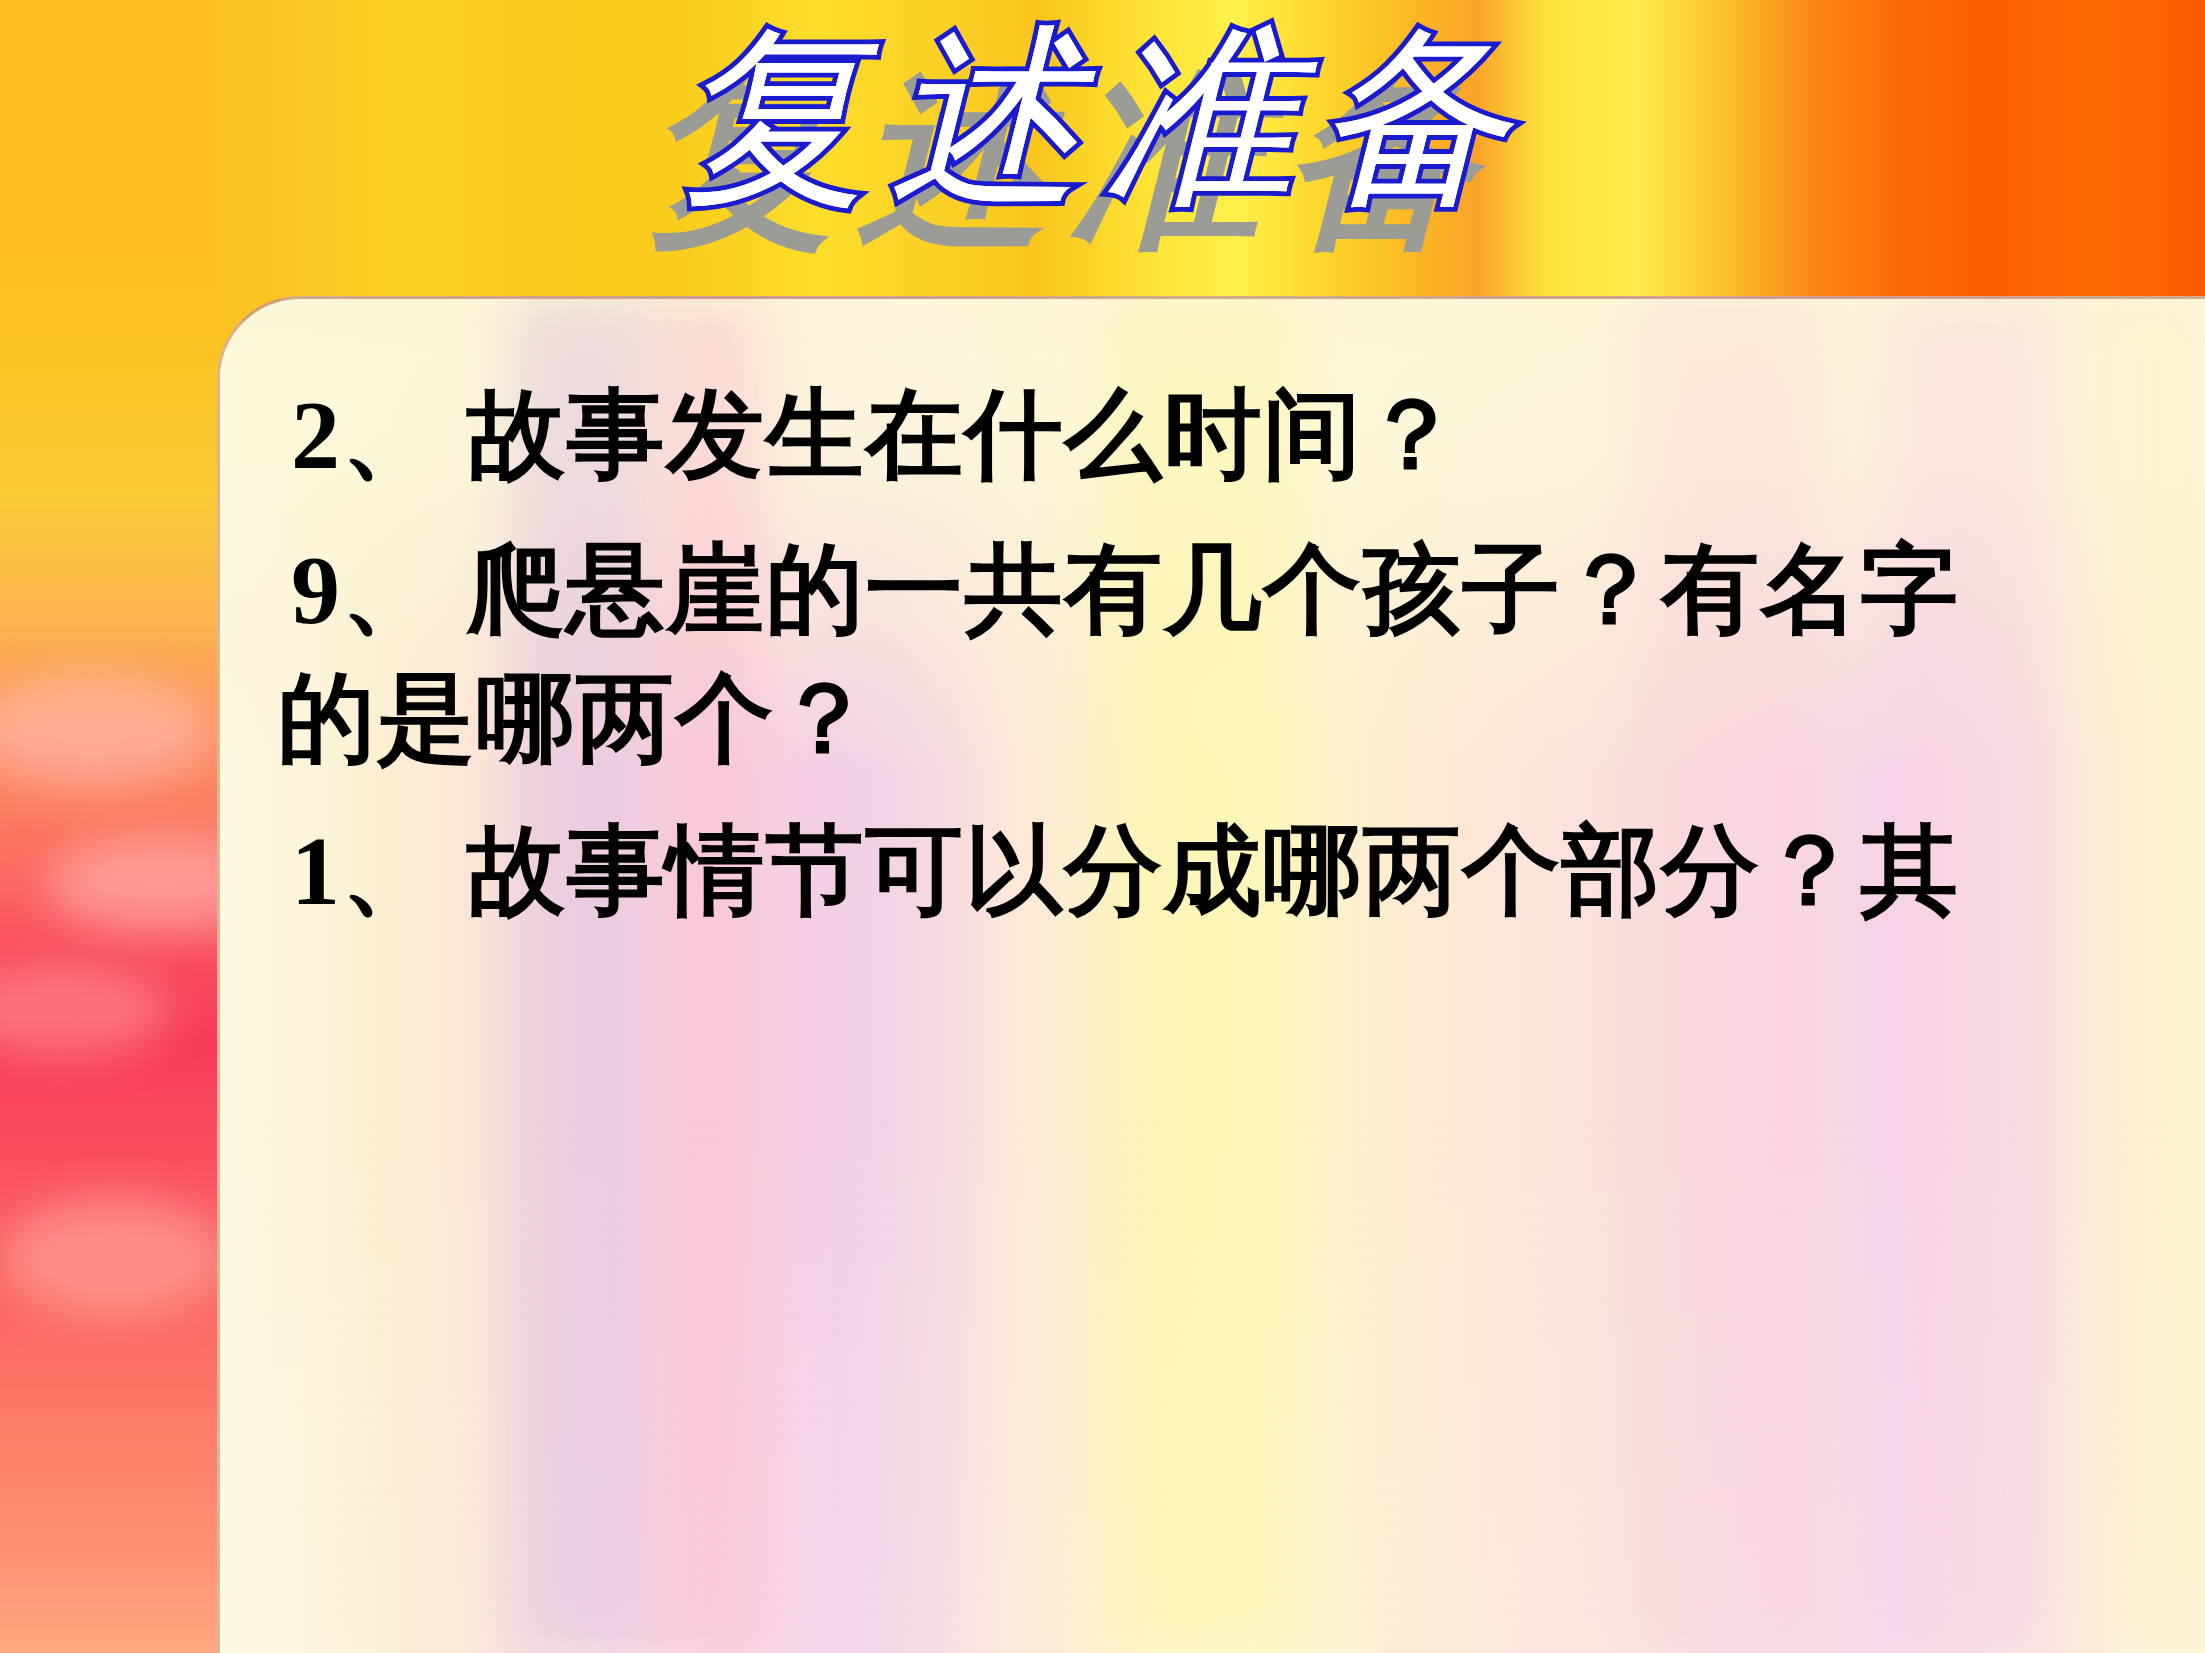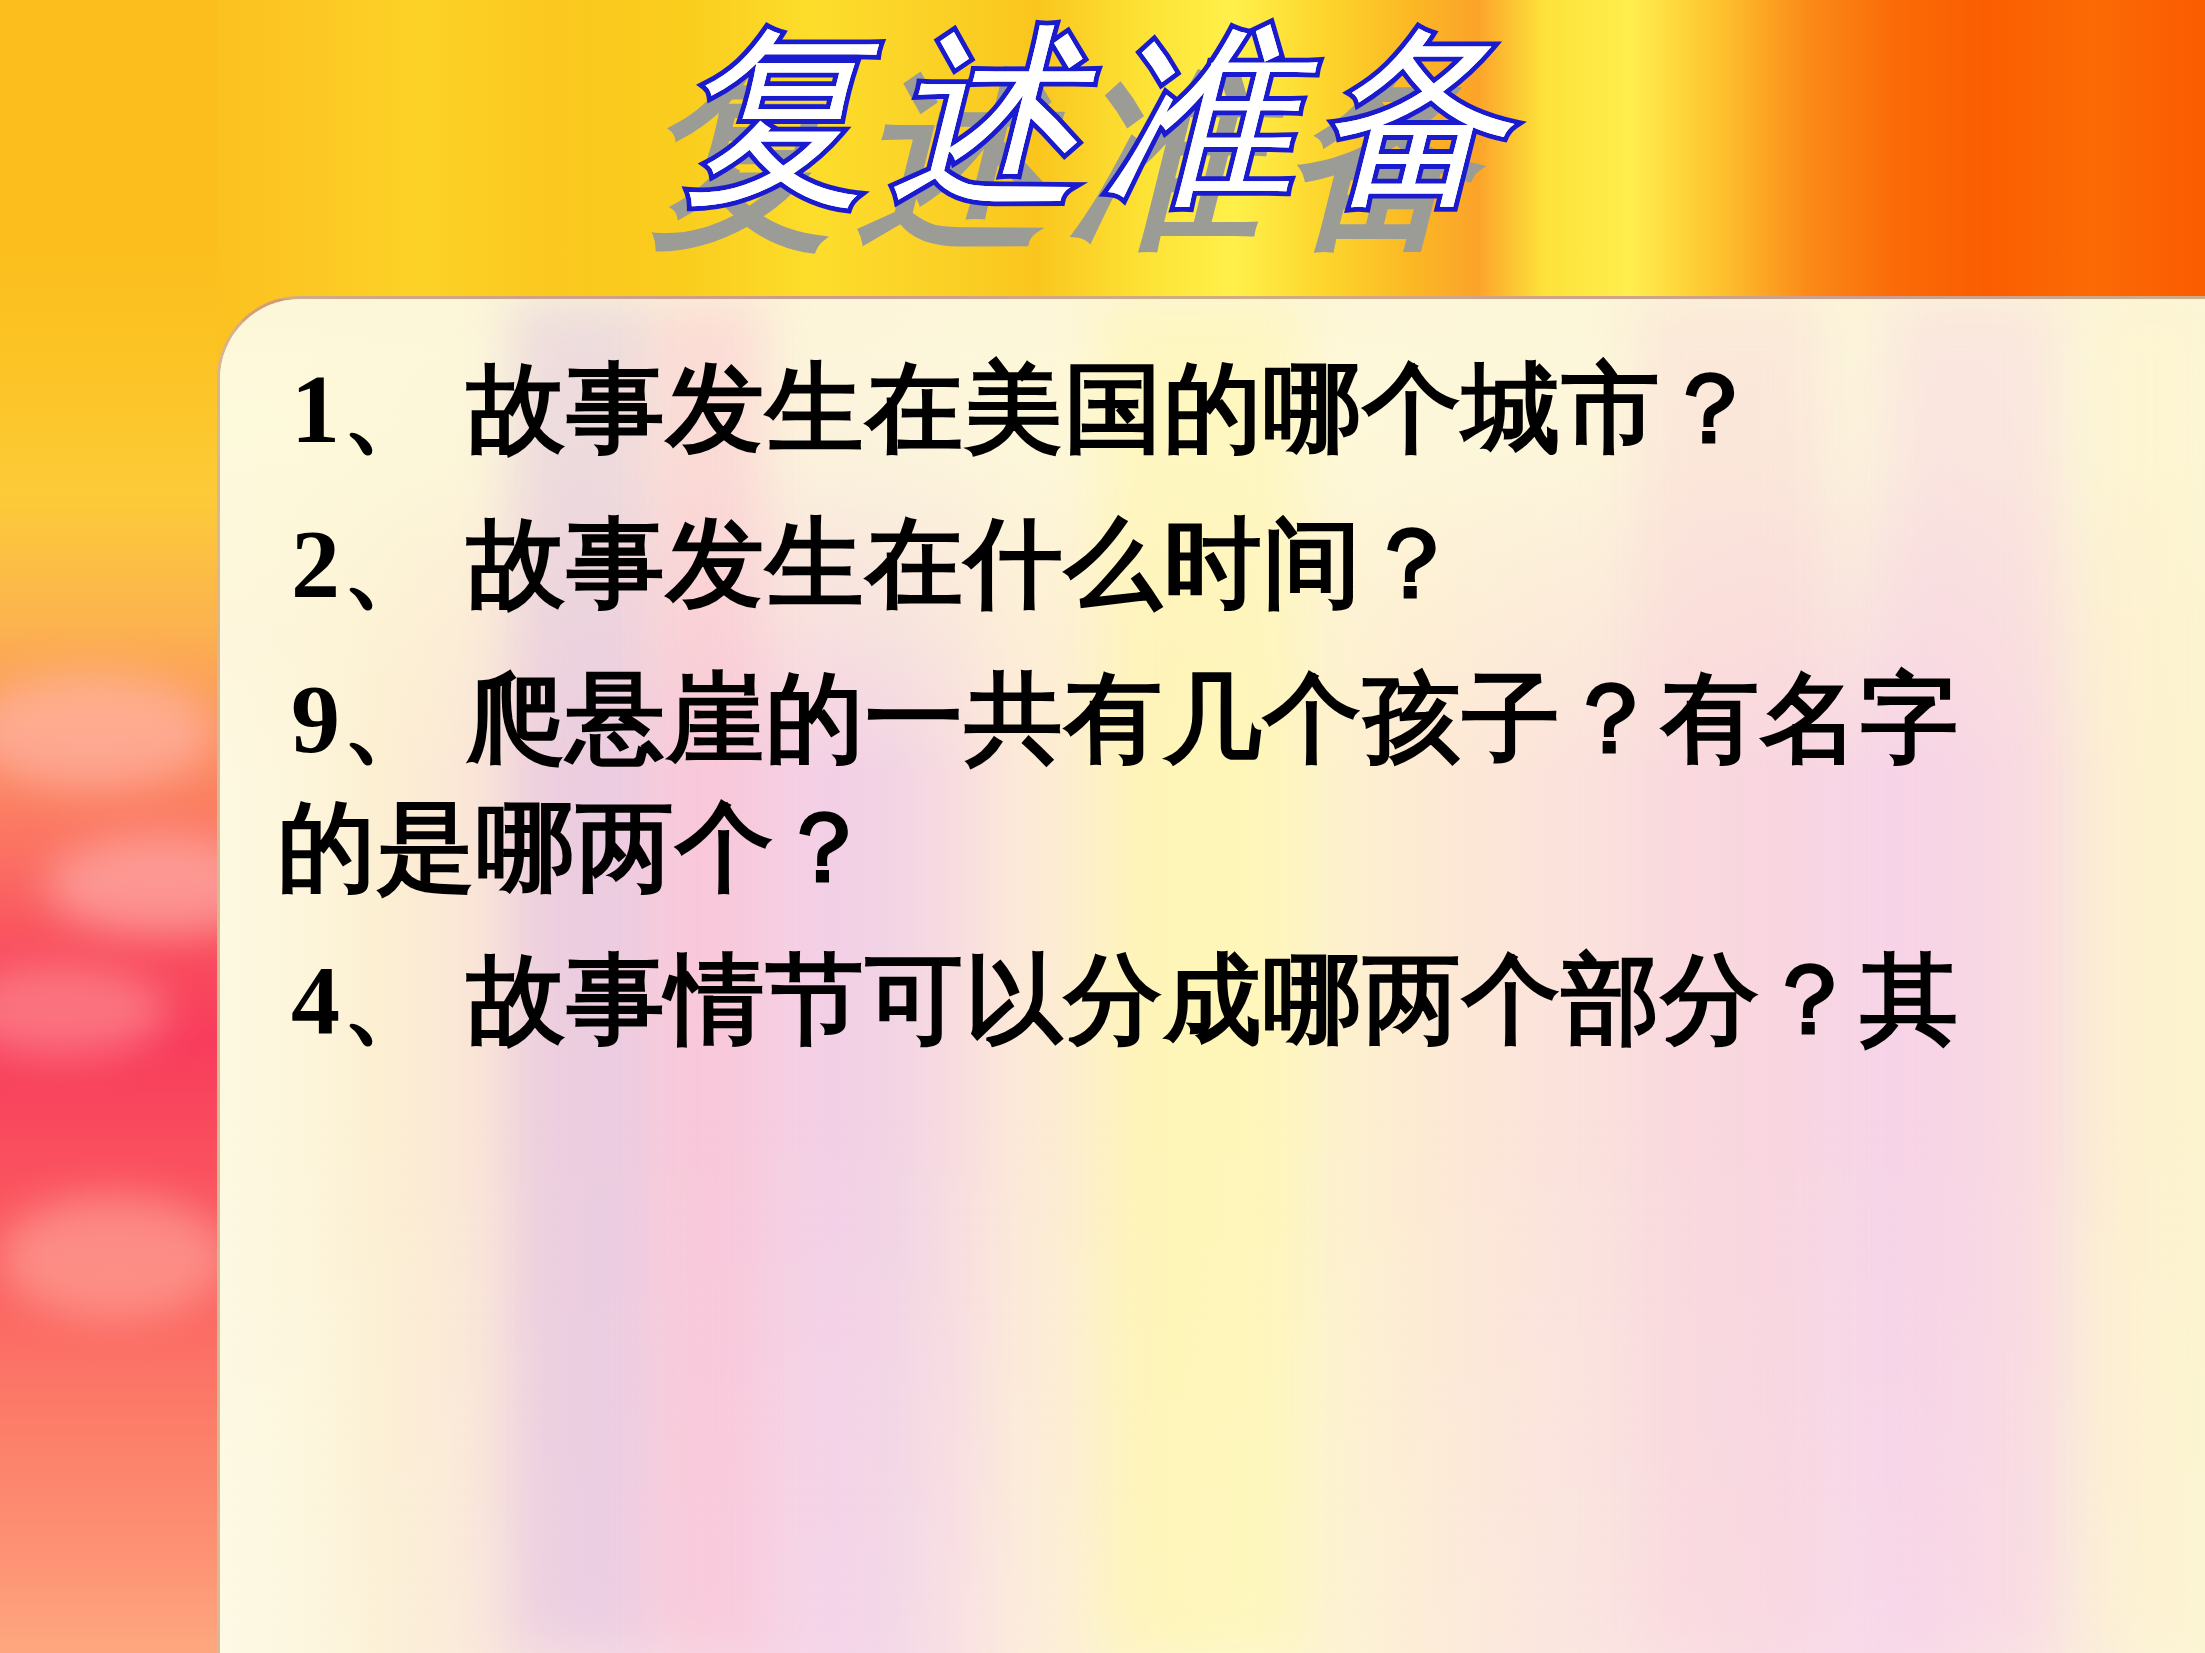--- a/index.html
+++ b/index.html
@@ -235,28 +235,27 @@
     <div class="band" style="left:291px;  width:138px; background:rgba(215,180,225,0.40);"></div>
     <div class="band" style="left:429px;  width:115px; background:rgba(250,180,205,0.38);"></div>
     <div class="band" style="left:881px; width:199px; background:rgba(255,245,165,0.45);"></div>
     <div class="band" style="left:1417px; width:184px; background:rgba(250,205,215,0.35);"></div>
     <div class="band" style="left:1669px; width:168px; background:rgba(245,200,228,0.35);"></div>
     <div class="band" style="left:1868px; width:123px; background:rgba(253,240,200,0.40);"></div>
   </div>
 
   <div id="questions">
 
-    <div class="qline">1、 故事发生在美国的哪个城市？</div>
     <div class="gap-s"></div>
 
     <div class="qline">2、 故事发生在什么时间？</div>
     <div class="gap-s"></div>
 
     <div class="qline">9、 爬悬崖的一共有几个孩子？有名字</div>
     <div class="qline indent">的是哪两个？</div>
     <div class="gap-m"></div>
 
-    <div class="qline">4、 故事情节可以分成哪两个部分？其</div>
+    <div class="qline">1、 故事情节可以分成哪两个部分？其</div>
 
   </div>
 
 </div>
 
 
 </body></html>

